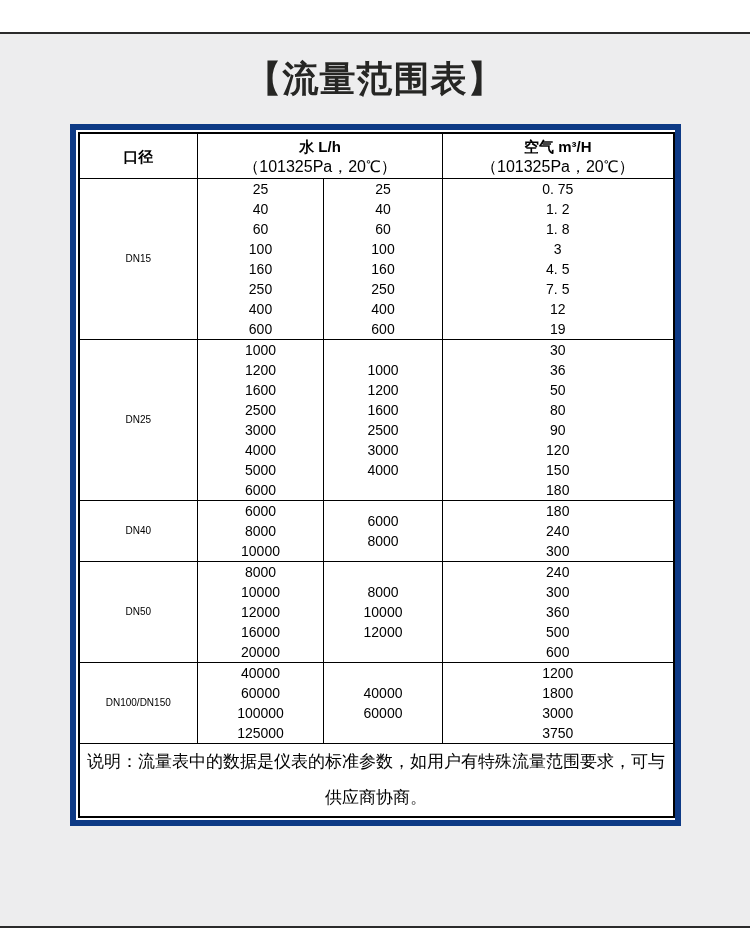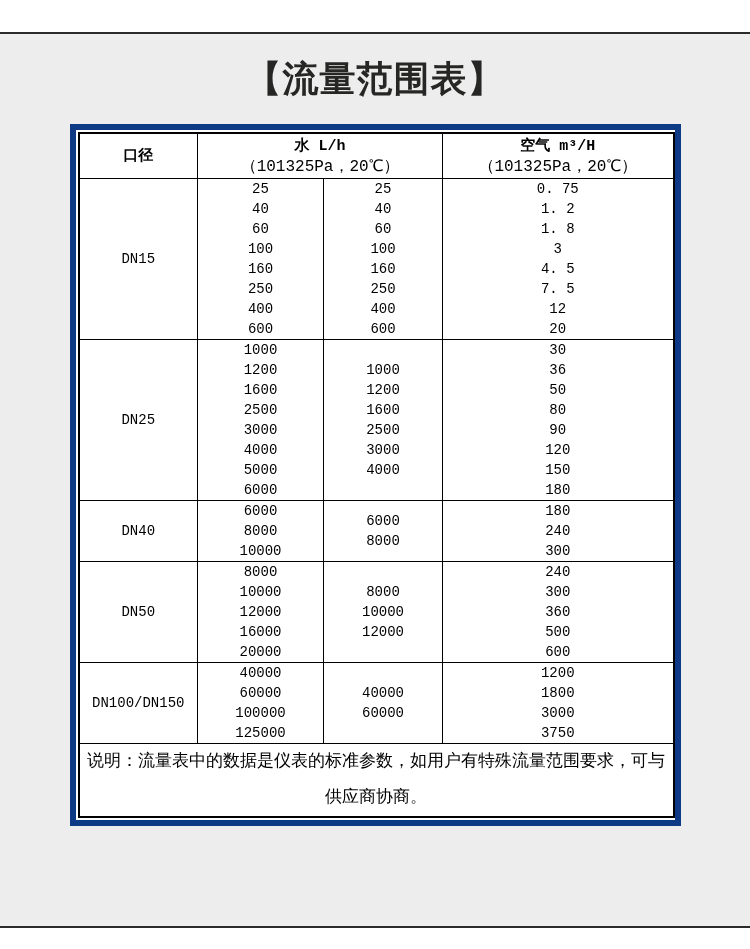--- a/index.html
+++ b/index.html
@@ -40,21 +40,20 @@
     margin: 0 auto;
     border: 6px solid #0e3a85;
     padding: 2px;
     background: #ffffff;
   }
   table.flow-table {
     border-collapse: collapse;
     table-layout: fixed;
     width: 595px;
     border: 2px solid #000000;
-    font-family: Liberation Mono, monospace;
   }
   table.flow-table td {
     border: 1px solid #000000;
     text-align: center;
     vertical-align: middle;
     padding: 0;
   }
   tr.header-row-1 td { height: 44px; }
   tr.header-row-2 td { height: 23px; }
   .hdr-main {
@@ -85,21 +84,21 @@
   }
   .mat-label {
     font-size: 15px;
     font-weight: bold;
   }
   td.section-cell { padding: 1px 0; }
   .line {
     font-size: 14px;
     line-height: 20px;
   }
-  .diam-label { font-size: 14px; }
+  .diam-label { font-size: 10px; }
   td.note-cell {
     height: 70px;
     text-align: left;
     vertical-align: top;
     padding: 8px 10px 8px 8px;
     font-size: 17px;
     line-height: 36px;
   }
   .bottom-margin { background: #ffffff; height: 21px; }
 </style>
@@ -160,21 +159,21 @@
                 <div class="line">600</div>
               </td>
               <td class="section-cell">
                 <div class="line">0. 75</div>
                 <div class="line">1. 2</div>
                 <div class="line">1. 8</div>
                 <div class="line">3</div>
                 <div class="line">4. 5</div>
                 <div class="line">7. 5</div>
                 <div class="line">12</div>
-                <div class="line">20</div>
+                <div class="line">19</div>
               </td>
             </tr>
             <tr>
               <td class="section-cell">
                 <div class="line diam-label">DN25</div>
               </td>
               <td class="section-cell">
                 <div class="line">1000</div>
                 <div class="line">1200</div>
                 <div class="line">1600</div>

